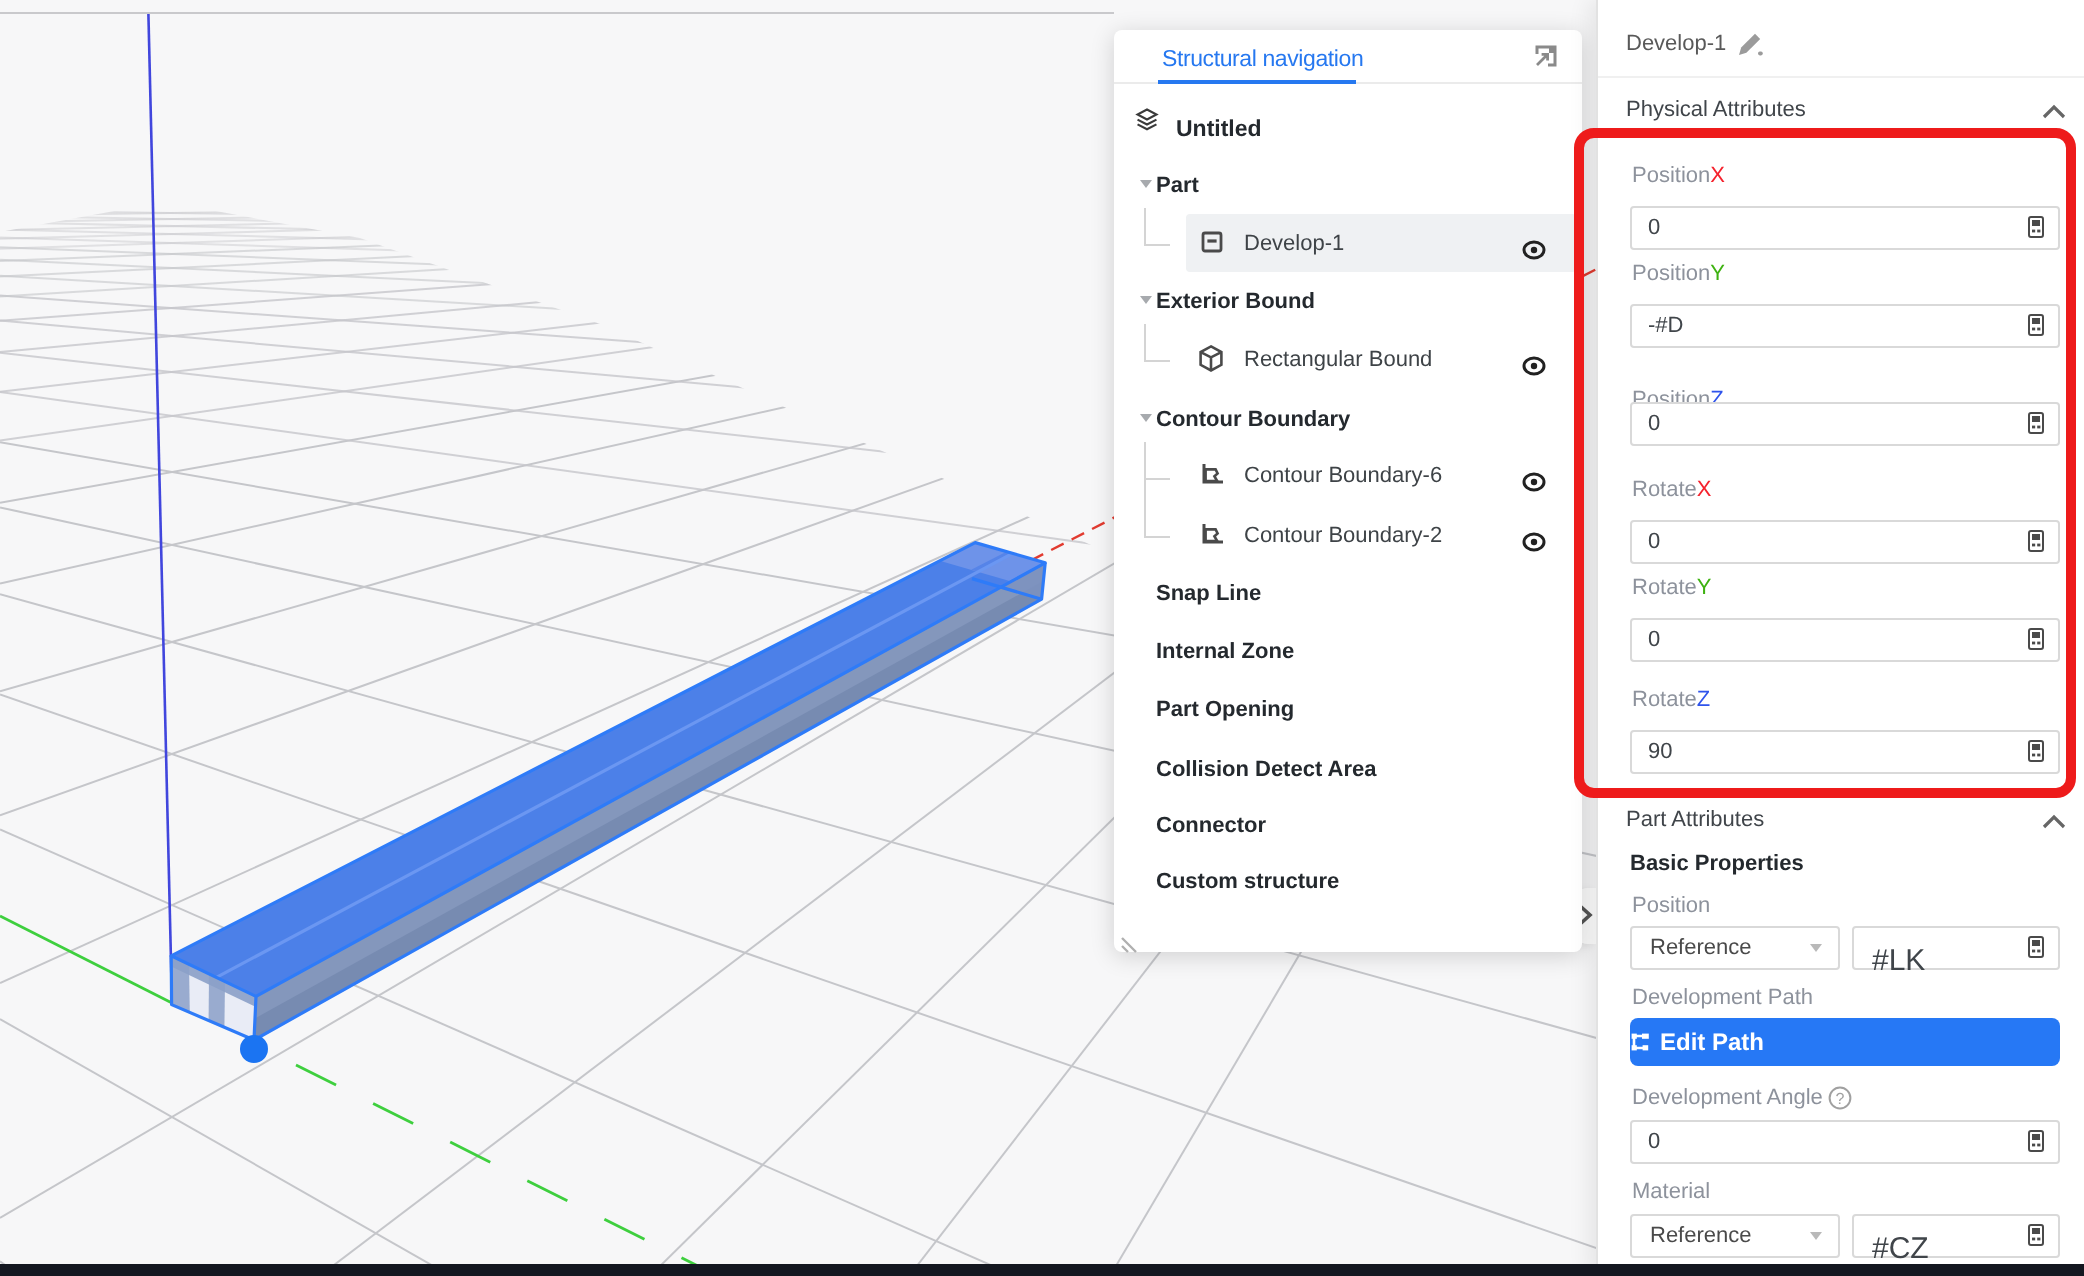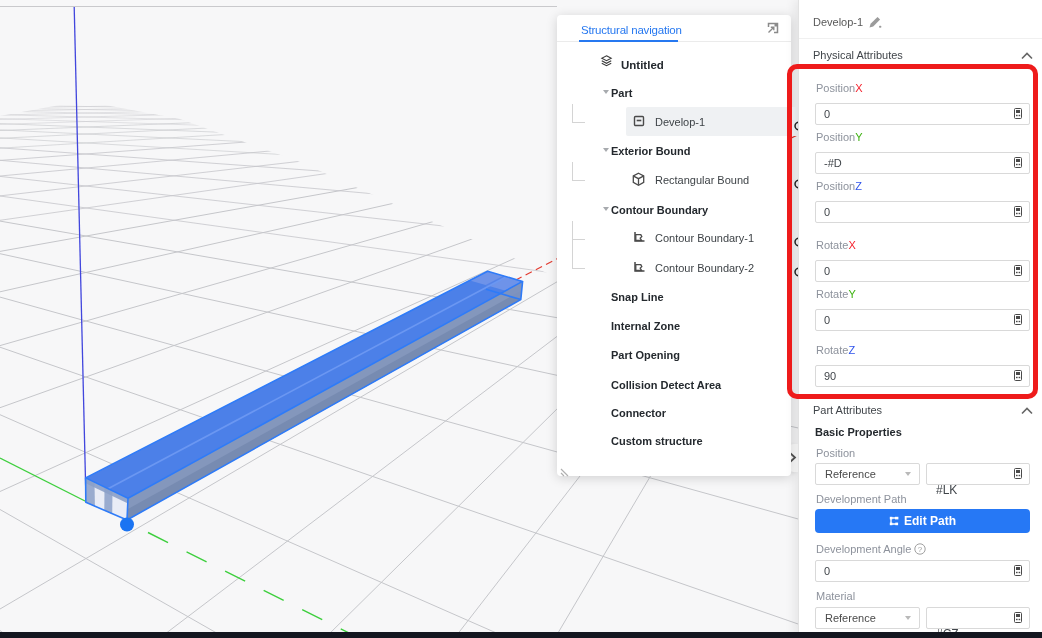--- a/index.html
+++ b/index.html
@@ -6,21 +6,21 @@
     font-family:"Liberation Sans",sans-serif;background:#f7f7f8;}
   #stage{position:relative;width:1042px;height:638px;}
   #vp{position:absolute;left:0;top:0;}
   
   #nav{position:absolute;left:557px;top:15px;width:234px;height:461px;background:#fff;
     border-radius:4px;box-shadow:0 2px 12px rgba(0,0,0,.16);}
   #nav .tabs{position:relative;height:26px;border-bottom:1px solid #ebebeb;}
   #nav .tabtxt{position:absolute;left:24px;top:9px;font-size:11.5px;letter-spacing:-0.2px;color:#2678f0;}
   #nav .tabline{position:absolute;left:22px;top:25px;width:99px;height:2px;background:#2678f0;}
   #nav .float-ic{position:absolute;right:12px;top:7px;}
-  .trow{position:absolute;left:0;width:234px;height:29px;margin-left:33px;}
+  .trow{position:absolute;left:0;width:234px;height:29px;}
   .trow .lbl{position:absolute;top:50%;transform:translateY(-50%);font-size:11px;white-space:nowrap;}
   .grp{left:21px;font-weight:bold;color:#24292e;}
   .chd{left:64px;color:#3e4347;}
   .tri{position:absolute;left:13px;top:12.5px;width:0;height:0;border-left:3px solid transparent;
     border-right:3px solid transparent;border-top:4px solid #a7aaae;}
   .sel{position:absolute;left:36px;top:0;width:195px;height:29px;background:#eff1f3;border-radius:2px;}
   .cic{position:absolute;left:41px;top:4px;}
   .eye{position:absolute;left:204px;top:10px;}
   .conn{position:absolute;border-left:1px solid #d4d4d4;border-bottom:1px solid #d4d4d4;width:12px;}
   
@@ -35,23 +35,23 @@
     border-radius:2px;background:#fff;}
   .inp .v{position:absolute;left:8px;top:4px;font-size:11px;color:#40454a;}
   .calc{position:absolute;right:7px;top:4px;width:8px;height:11px;}
   .drop{position:absolute;left:16px;width:103px;height:20px;border:1px solid #d9d9d9;
     border-radius:2px;background:#fff;}
   .drop .v{position:absolute;left:9px;top:4px;font-size:11px;color:#4a4a4a;}
   .drop .car{position:absolute;right:8px;top:8px;width:0;height:0;border-left:3.5px solid transparent;
     border-right:3.5px solid transparent;border-top:4px solid #b9b9b9;}
   .inp2{position:absolute;left:127px;width:102px;height:20px;border:1px solid #d9d9d9;
     border-radius:2px;background:#fff;}
-  .inp2 .v{position:absolute;left:9px;top:19px;font-size:12px;color:#40454a;}
+  .inp2 .v{position:absolute;left:9px;top:8px;font-size:15px;color:#40454a;}
   .btn{position:absolute;left:16px;top:509px;width:215px;height:24px;background:#2678f5;
-    border-radius:4px;color:#fff;font-size:12px;font-weight:bold;text-align:center;line-height:24px;}
+    border-radius:4px;color:#fff;font-size:12px;font-weight:bold;line-height:24px;}
   .bold-lbl{position:absolute;left:16px;font-size:11px;font-weight:bold;color:#24292e;}
   
   #redrect{position:absolute;left:787px;top:64px;width:241px;height:325px;
     border:5px solid #ee1b1b;border-radius:10px;}
   #bottombar{position:absolute;left:0;top:632px;width:1042px;height:6px;background:#141720;}
   
   #ctab{position:absolute;left:786px;top:444px;width:12px;height:28px;background:#fff;
     border-radius:8px 0 0 8px;box-shadow:-2px 1px 4px rgba(0,0,0,.08);}
 </style>
 </head>
@@ -198,21 +198,21 @@
           <span class="tri" style="top:12px"></span>
           <span class="lbl grp">Contour Boundary</span>
         </div>
         <div class="conn" style="left:15px;top:206px;height:18px"></div>
         <div class="conn" style="left:15px;top:206px;height:47px"></div>
         <div class="trow" style="top:208px">
           <span class="cic"><svg width="21" height="21" viewBox="0 0 21 21">
               <path d="M4 5V14H13.5" fill="none" stroke="#4a4a4a" stroke-width="1.5"></path>
               <path d="M4.8 7.7H9.8L10.8 9.7L9.2 11.1L10.6 13.5H4.8Z" fill="none" stroke="#4a4a4a" stroke-width="1.3"></path>
             </svg></span>
-          <span class="lbl chd" style="left:65px">Contour Boundary-1</span>
+          <span class="lbl chd" style="left:65px">Contour Boundary-6</span>
           <span class="eye"><svg width="12" height="10" viewBox="0 0 12 10">
               <ellipse cx="6" cy="5" rx="5" ry="4" fill="none" stroke="#222" stroke-width="1.5"></ellipse>
               <circle cx="6" cy="5" r="1.6" fill="#222"></circle>
             </svg></span>
         </div>
         <div class="trow" style="top:238px">
           <span class="cic"><svg width="21" height="21" viewBox="0 0 21 21">
               <path d="M4 5V14H13.5" fill="none" stroke="#4a4a4a" stroke-width="1.5"></path>
               <path d="M4.8 7.7H9.8L10.8 9.7L9.2 11.1L10.6 13.5H4.8Z" fill="none" stroke="#4a4a4a" stroke-width="1.3"></path>
             </svg></span>
@@ -271,21 +271,21 @@
         <div class="flbl" style="top:131px">Position<span style="color:#3eb211">Y</span></div>
         <div class="inp" style="top:152px">
           <span class="v">-#D</span>
           <svg class="calc" viewBox="0 0 8 11">
             <rect x="0.5" y="0.5" width="7" height="10" rx="1" fill="none" stroke="#4a4a4a"></rect>
             <rect x="2" y="2" width="4" height="3" fill="#4a4a4a"></rect>
             <rect x="2" y="6.8" width="1.6" height="1.4" fill="#4a4a4a"></rect>
             <rect x="4.6" y="6.8" width="1.6" height="1.4" fill="#4a4a4a"></rect>
           </svg>
         </div>
-        <div class="flbl" style="top:180px">Position<span style="color:#2f54eb">Z</span></div>
+        <div class="flbl" style="top:194px">Position<span style="color:#2f54eb">Z</span></div>
         <div class="inp" style="top:201px">
           <span class="v">0</span>
           <svg class="calc" viewBox="0 0 8 11">
             <rect x="0.5" y="0.5" width="7" height="10" rx="1" fill="none" stroke="#4a4a4a"></rect>
             <rect x="2" y="2" width="4" height="3" fill="#4a4a4a"></rect>
             <rect x="2" y="6.8" width="1.6" height="1.4" fill="#4a4a4a"></rect>
             <rect x="4.6" y="6.8" width="1.6" height="1.4" fill="#4a4a4a"></rect>
           </svg>
         </div>
         <div class="flbl" style="top:239px">Rotate<span style="color:#f5222d">X</span></div>

